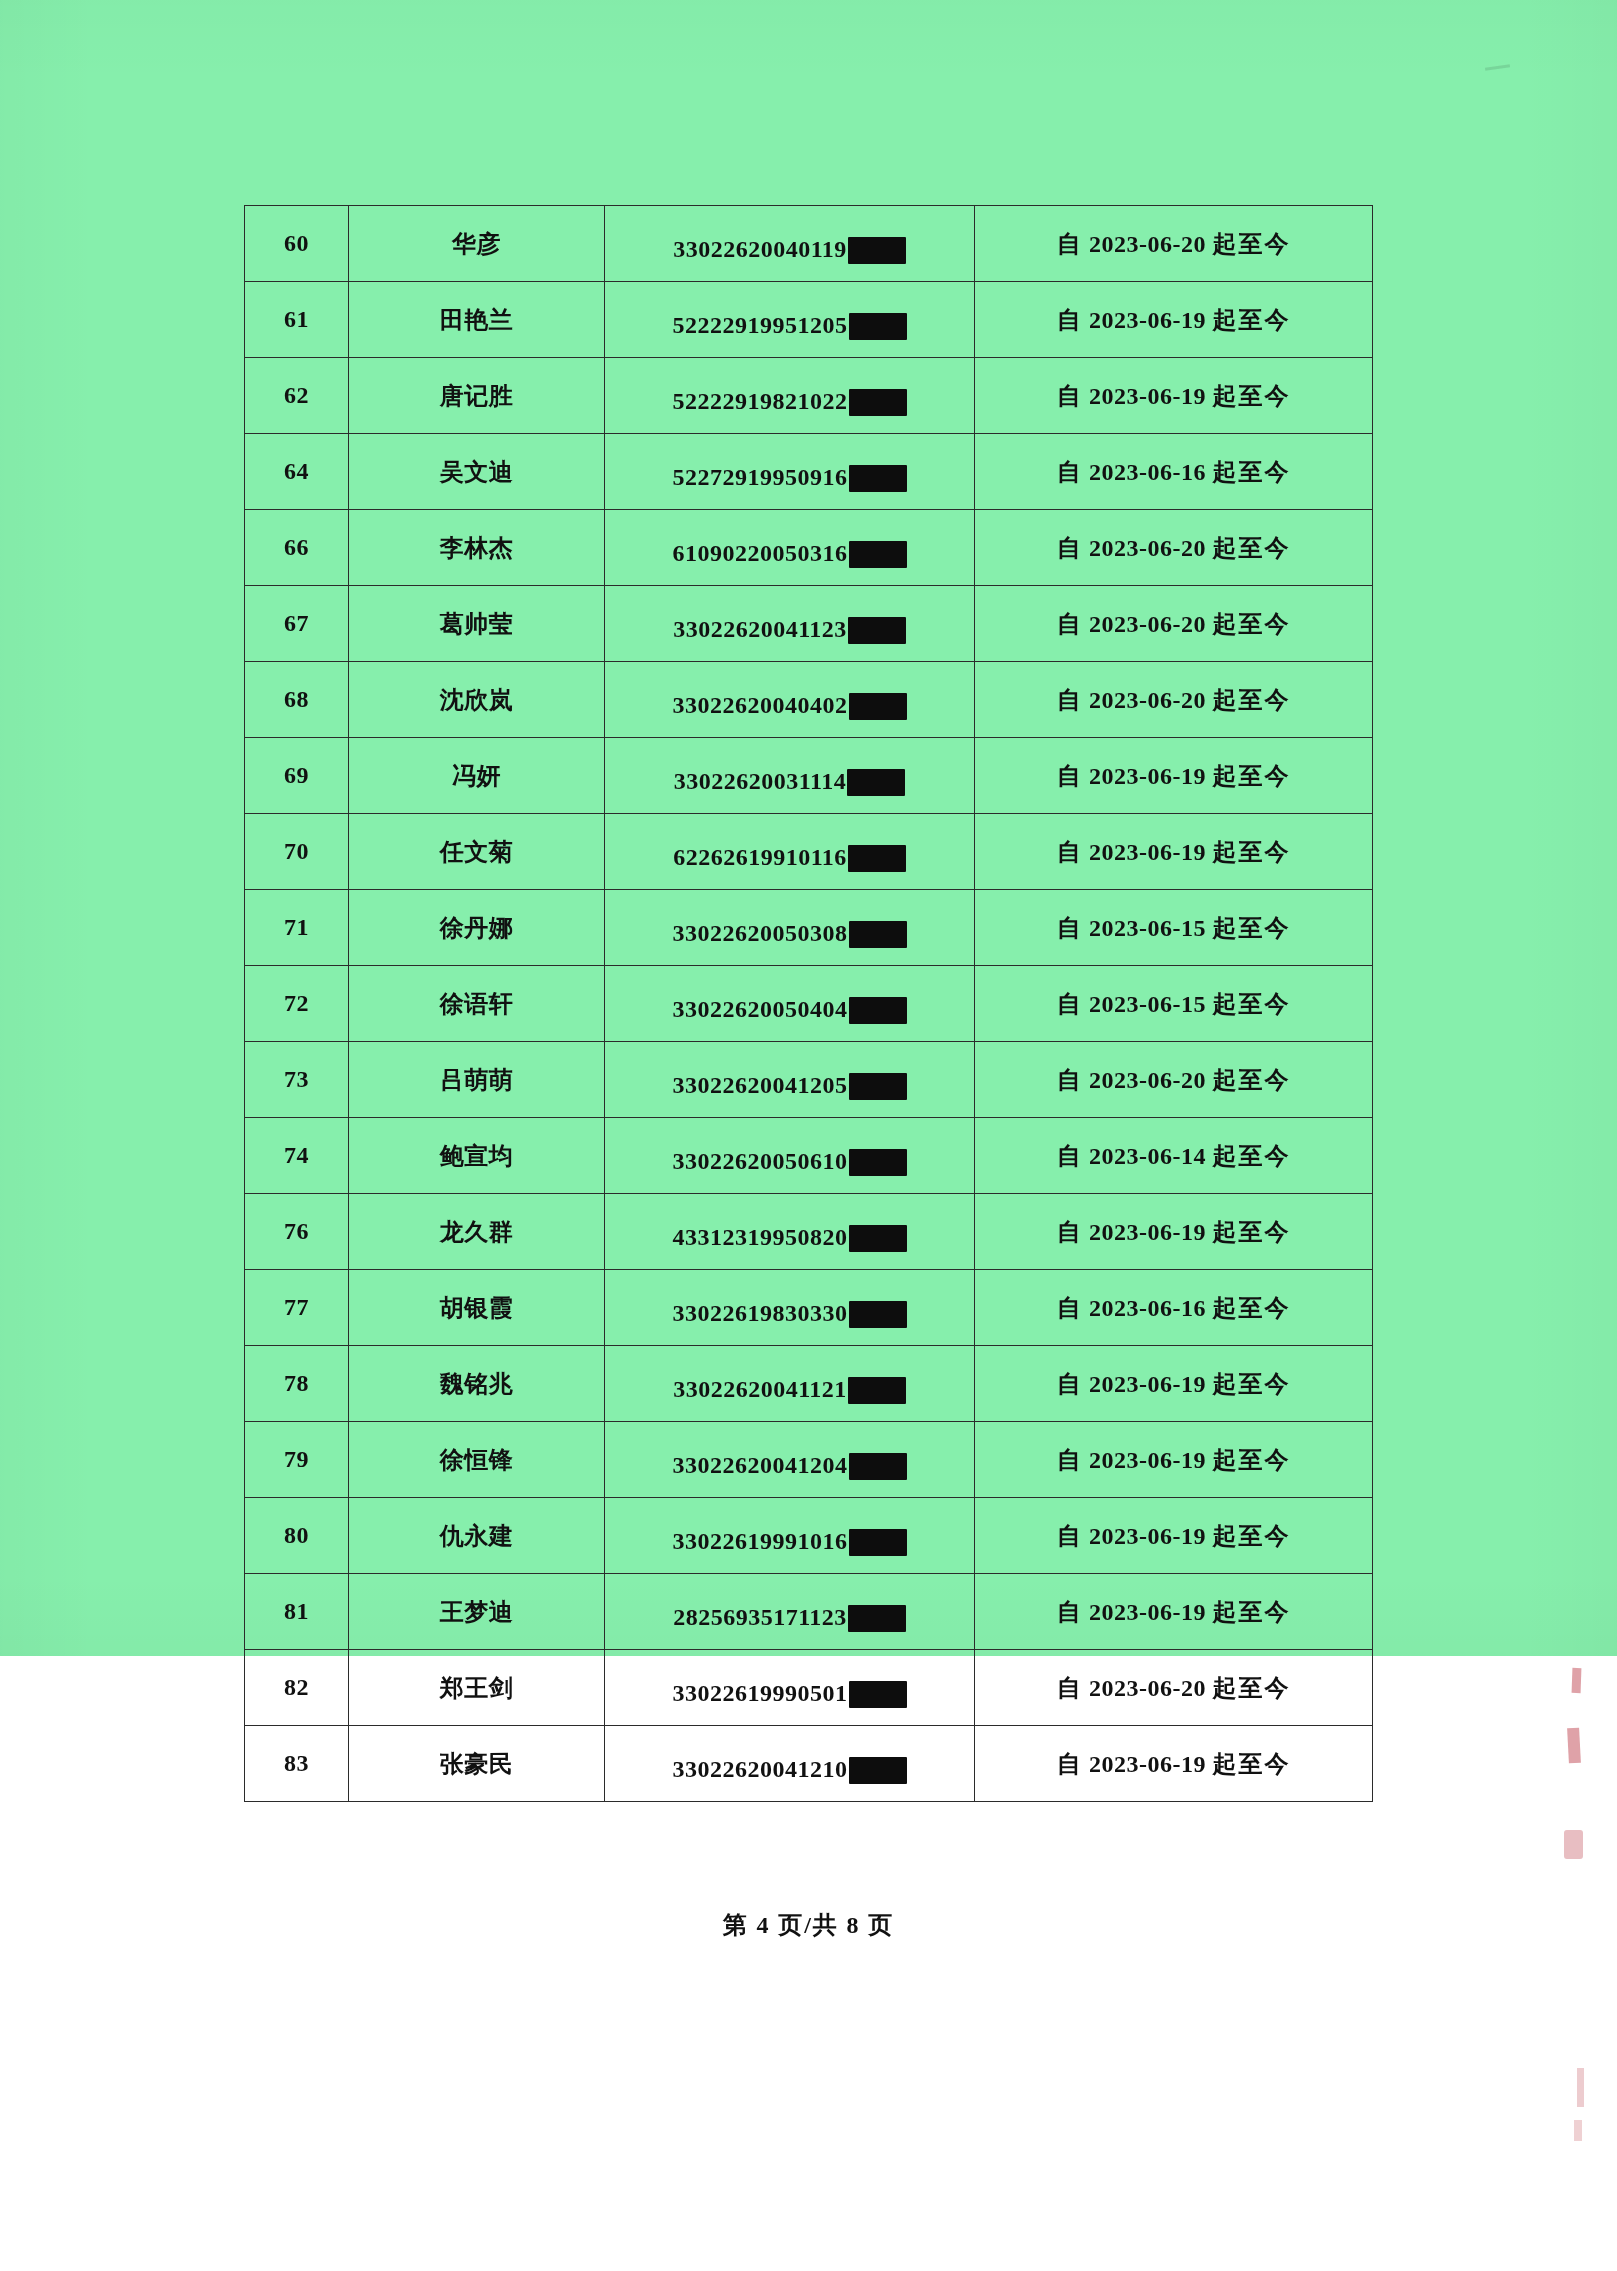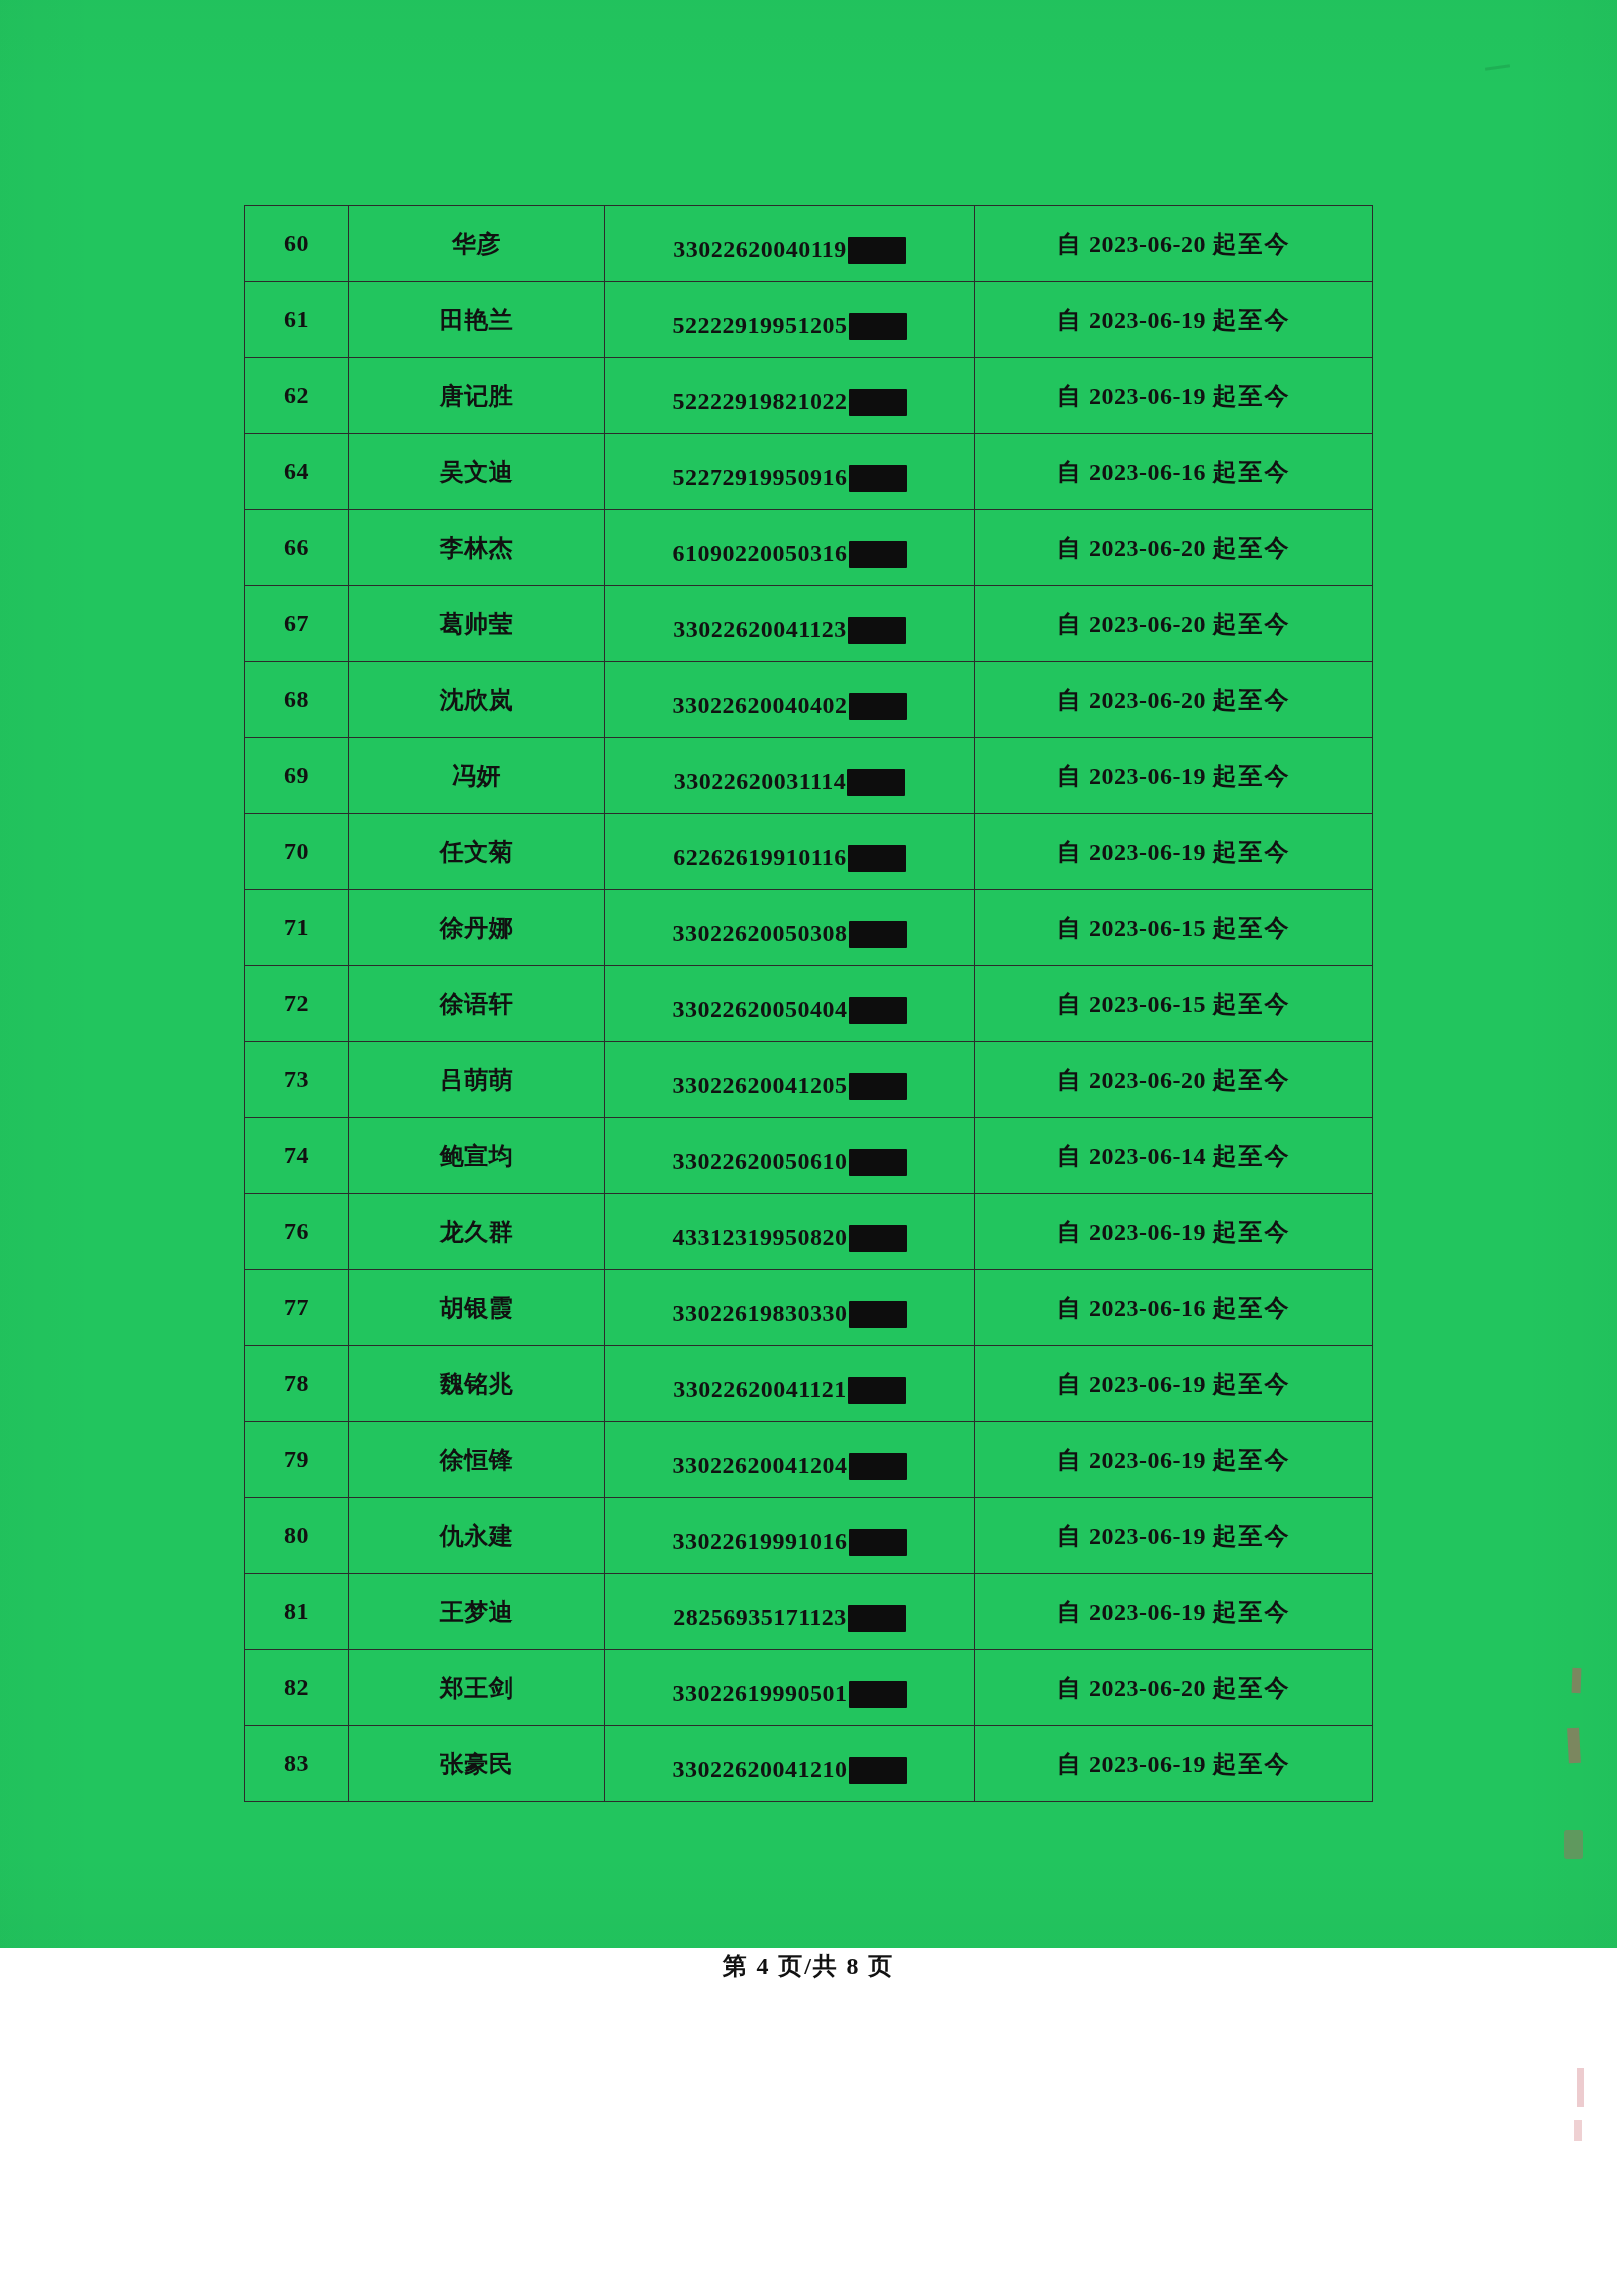--- a/index.html
+++ b/index.html
@@ -14,22 +14,22 @@
     font-family: "Liberation Serif", "DejaVu Serif", serif;
     color: #111;
     overflow: hidden;
   }
 
   
   .page {
     position: absolute;
     left: 0; top: 0;
     width: 1617px;
-    height: 1948px;
-    background: #22c55e;
+    height: 1656px;
+    background: #86efac;
   }
 
   .scan-noise {
     position: absolute;
     left: 0; top: 0;
     width: 100%;
     height: 100%;
     background:
       linear-gradient(to right, rgba(0,0,0,0.018) 0%, rgba(0,0,0,0) 6%, rgba(0,0,0,0) 94%, rgba(0,0,0,0.02) 100%),
       linear-gradient(to bottom, rgba(0,0,0,0.015) 0%, rgba(0,0,0,0) 5%, rgba(0,0,0,0) 95%, rgba(0,0,0,0.02) 100%);
@@ -104,21 +104,21 @@
   }
 
   .date-cn {
     font-family: "Liberation Serif", "DejaVu Serif", serif;
     letter-spacing: 1.9px;
   }
 
   .footer {
     position: absolute;
     left: 0;
-    top: 1950px;
+    top: 1909px;
     width: 1617px;
     text-align: center;
     font-size: 24px;
     font-weight: bold;
     letter-spacing: 1.9px;
   }
 
   
   .stamp-mark {
     position: absolute;

